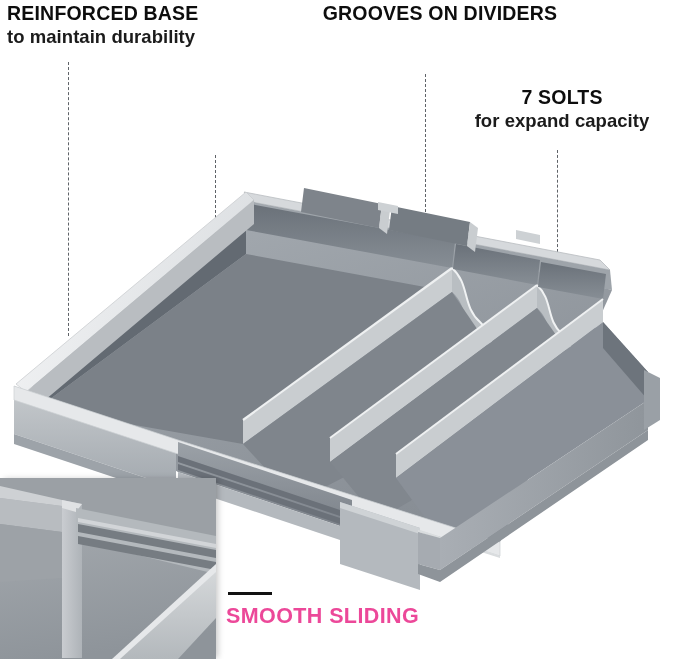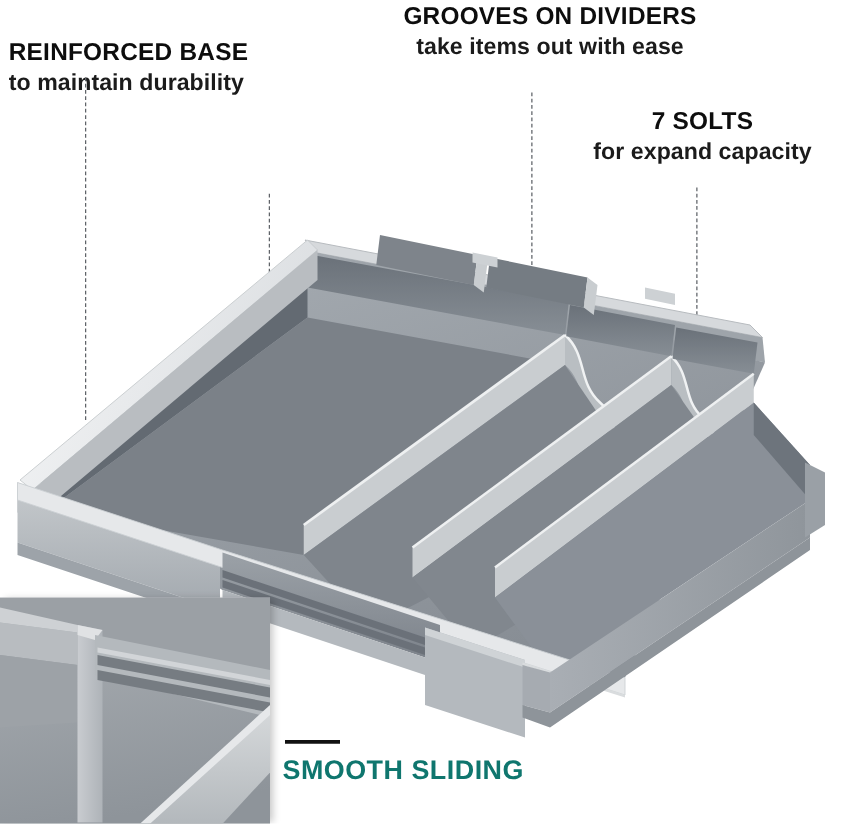--- a/index.html
+++ b/index.html
@@ -28,21 +28,21 @@
     color: #0d0d0d;
     line-height: 1.16;
   }
   .callout .sub {
     font-weight: bold;
     font-size: 18.5px;
     color: #1b1b1b;
     line-height: 1.3;
     letter-spacing: 0.05px;
   }
-  .c-left   { text-align: left; margin-top: 29px; }
+  .c-left   { text-align: left; }
   .c-center { text-align: center; }
 
   #callout-reinforced-base { left: 7px;  top: 2px;  text-align: left; }
   #callout-grooves-frame   { left: 98px; top: 86px; text-align: center; width: 276px; }
   #callout-grooves-dividers{ left: 302px;top: 2px;  width: 276px; }
   #callout-seven-slots     { left: 446px;top: 86px; width: 232px; }
 
   
   .leader {
     position: absolute;
@@ -85,39 +85,38 @@
   }
   #caption-rule {
     width: 44px;
     height: 3px;
     background: #111111;
     margin: 0 0 9px 2px;
   }
   #caption-smooth-sliding .caption-text {
     font-size: 21.5px;
     font-weight: bold;
-    color: #0f766e;
+    color: #ec4899;
     letter-spacing: 0.4px;
     white-space: nowrap;
   }
 </style>
 </head>
 <body>
 
 <div id="stage">
 
   <div class="callout c-left" id="callout-reinforced-base">
     <div class="title">REINFORCED BASE</div>
     <div class="sub">to maintain durability</div>
   </div>
 
 
   <div class="callout c-center" id="callout-grooves-dividers">
     <div class="title">GROOVES ON DIVIDERS</div>
-    <div class="sub">take items out with ease</div>
   </div>
 
   <div class="callout c-center" id="callout-seven-slots">
     <div class="title">7 SOLTS</div>
     <div class="sub">for expand capacity</div>
   </div>
 
   <div class="leader" id="leader-reinforced-base"></div>
   <div class="leader" id="leader-grooves-frame"></div>
   <div class="leader" id="leader-grooves-dividers"></div>

